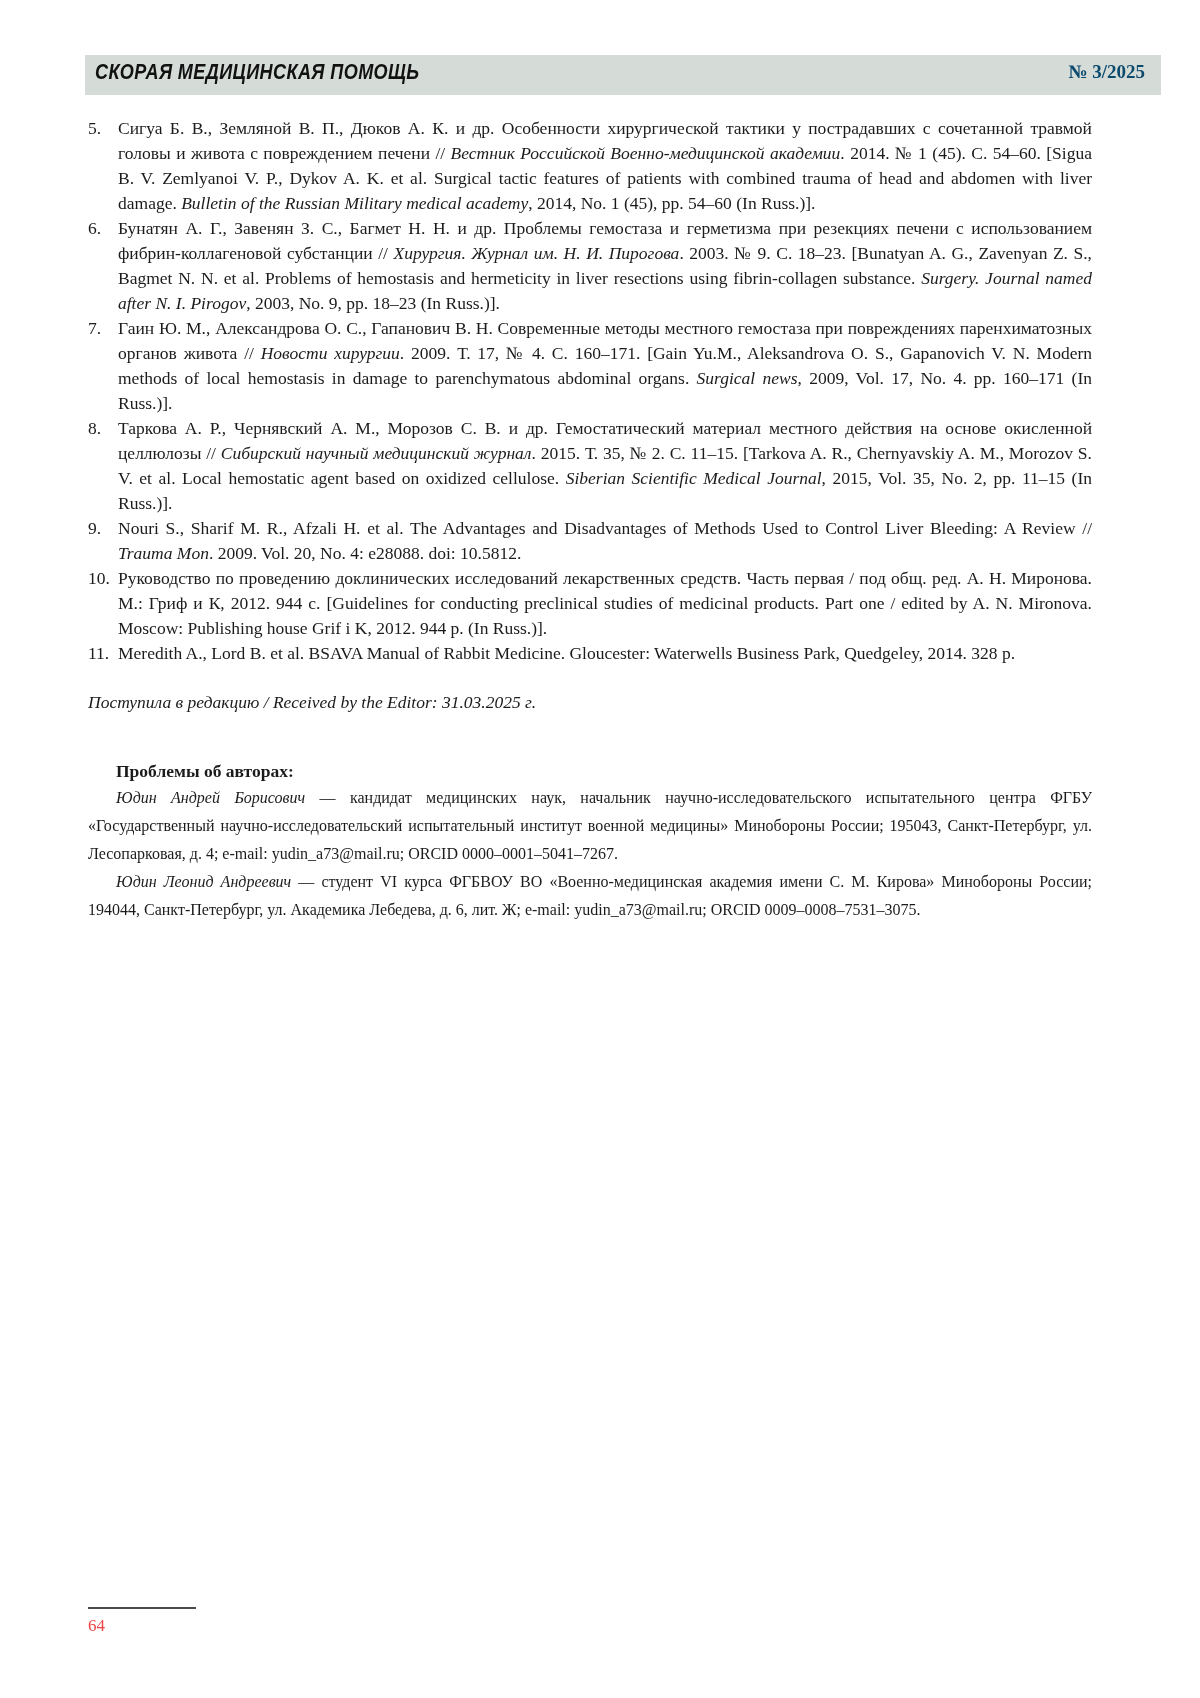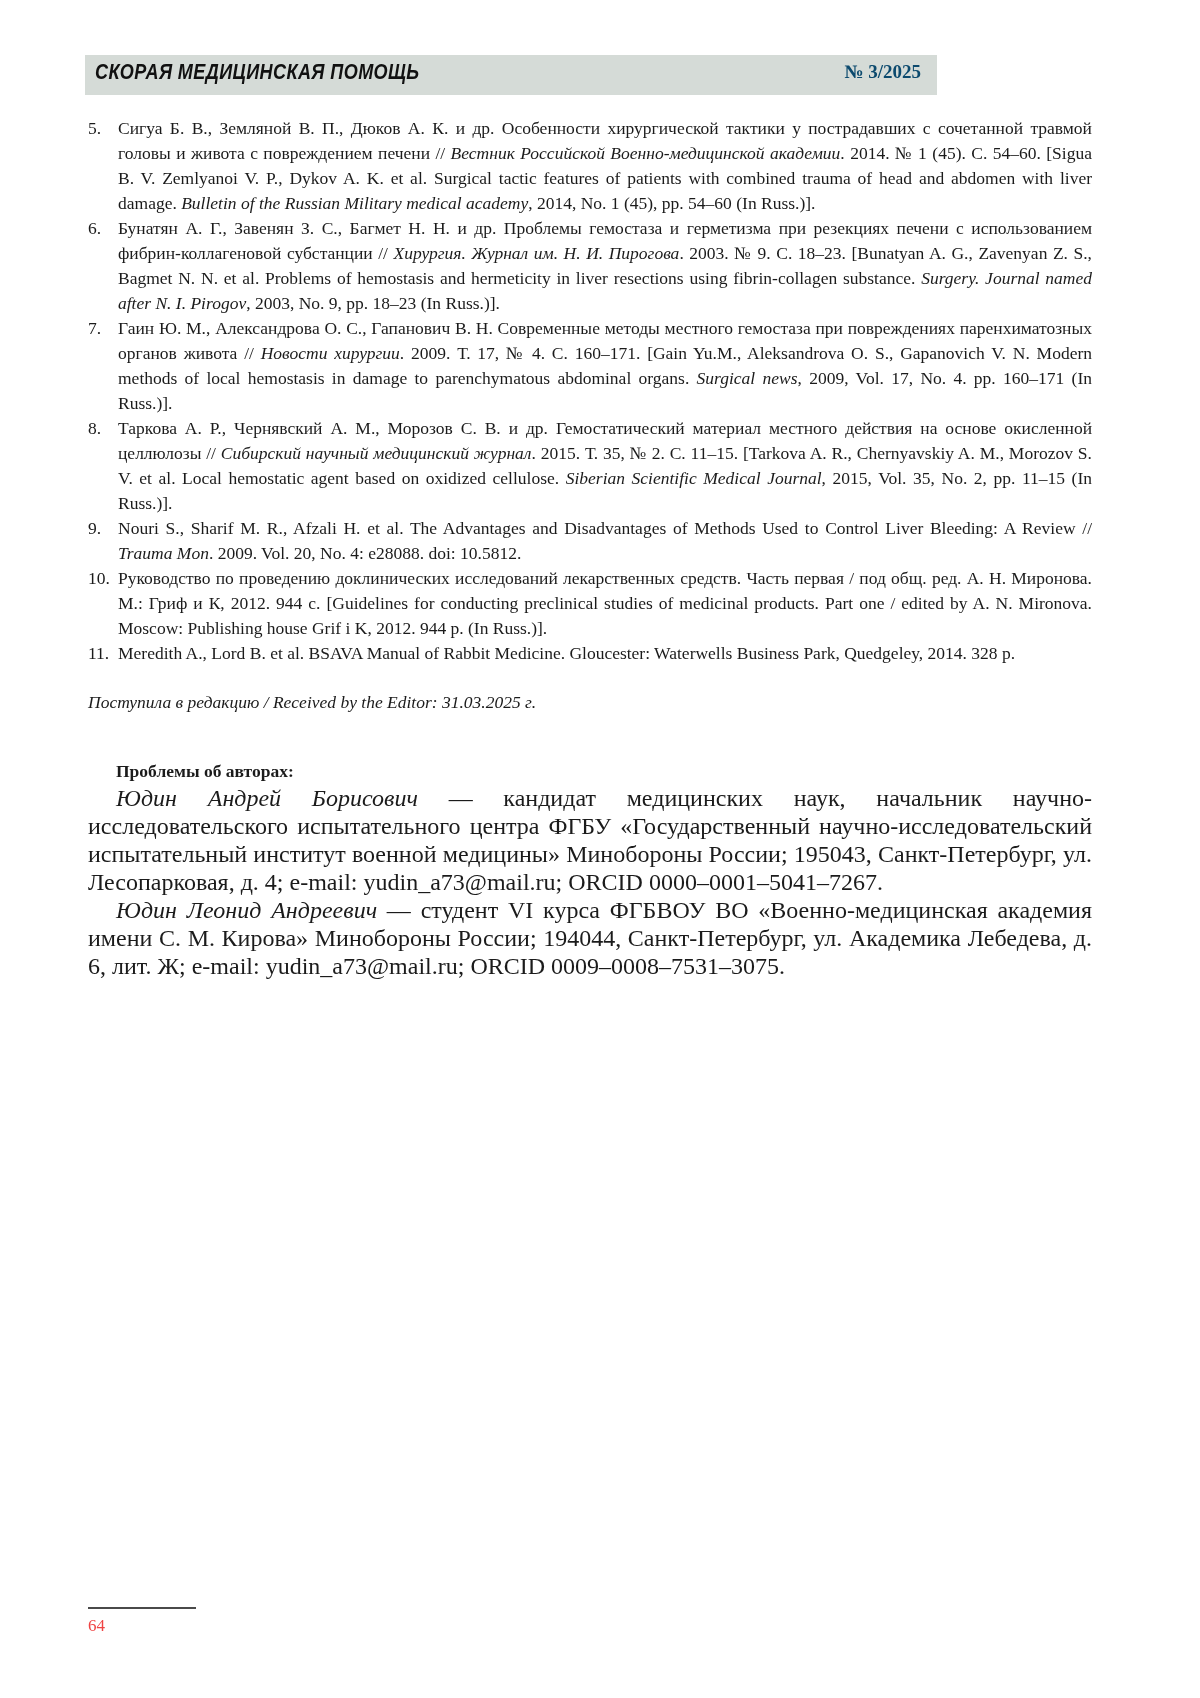--- a/index.html
+++ b/index.html
@@ -2,21 +2,21 @@
 <html><head>
 <meta charset="utf-8">
 <style>
   html,body { margin:0; padding:0; background:#ffffff; }
   .page {
     position:relative; width:1200px; height:1698px; background:#ffffff;
     font-family:"Liberation Serif","DejaVu Serif",serif; color:#1b1b1b;
     overflow:hidden;
   }
   .header-bar {
-    position:absolute; left:85px; top:55px; width:852px; height:40px;
+    position:absolute; left:85px; top:55px; width:1076px; height:40px;
     background:#d5dbd7; display:flex; align-items:center;
     justify-content:space-between; padding:0 16px 6px 10px; box-sizing:border-box;
   }
   .journal-title {
     font-family:"Liberation Sans","DejaVu Sans",sans-serif;
     font-style:italic; font-weight:bold; font-size:22px; color:#111;
     display:inline-block; transform:scaleX(0.82); transform-origin:left center;
     white-space:nowrap; letter-spacing:0.5px;
   }
   .issue { font-weight:bold; font-size:19px; color:#0c4a6e; white-space:nowrap; }
@@ -28,21 +28,21 @@
   .ref-num { position:absolute; left:0; top:0; width:26px; text-align:left; }
   .received {
     font-style:italic; font-size:17.5px; line-height:25px;
     margin:24px 0 0 0;
   }
   .authors-heading {
     font-weight:bold; font-size:17.5px; line-height:25px;
     text-indent:28px; margin:44px 0 0 0;
   }
   .author-par {
-    text-align:justify; text-indent:28px; font-size:24px;
+    text-align:justify; text-indent:28px; font-size:16px;
     line-height:28px; margin:0;
   }
   .footer-rule {
     position:absolute; left:88px; top:1607px; width:108px; height:2px;
     background:#4a4a4a;
   }
   .page-number {
     position:absolute; left:88px; top:1616px; font-size:17px;
     font-weight:normal; color:#ef4444;
   }

